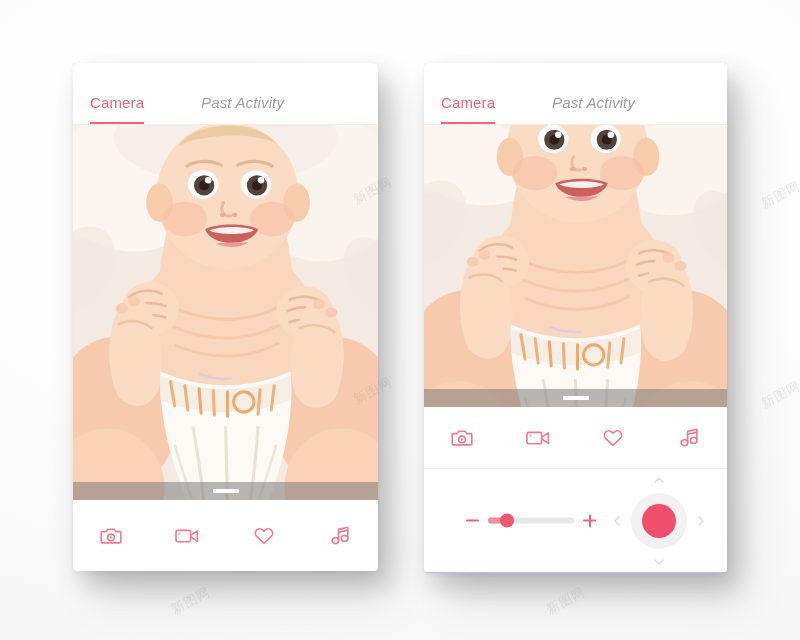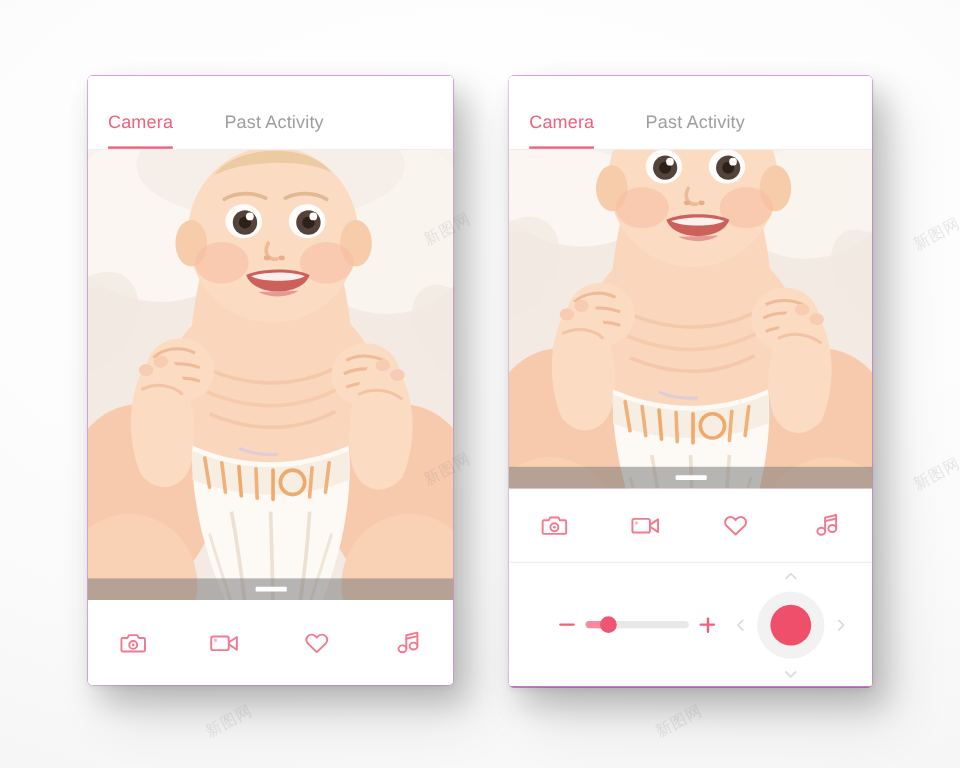--- a/index.html
+++ b/index.html
@@ -28,21 +28,21 @@
 
   .stage {
     position: absolute;
     inset: 0;
     z-index: 2;
   }
 
   
   .phone {
     position: absolute;
-    background: #a21caf;
+    background: #c4b5fd;
     border-radius: 4px;
     overflow: hidden;
     box-shadow:
       0 2px 4px rgba(0,0,0,0.05),
       10px 14px 26px rgba(0,0,0,0.20),
       20px 28px 46px rgba(0,0,0,0.10);
   }
 
   #phone-left  { left: 73px;  top: 63px; width: 305px; height: 508px; }
   #phone-right { left: 424px; top: 63px; width: 303px; height: 510px; }
@@ -70,22 +70,23 @@
   .tab-active::after {
     content: "";
     position: absolute;
     left: 0;
     right: 0;
     bottom: 0;
     height: 2px;
     background: #f4607a;
   }
   .tab-inactive {
-    left: 114px;
+    left: 128px;
     color: #9e9e9e;
+    font-style: italic;
   }
 
   
   .viewport {
     position: relative;
     width: 100%;
     background: #f1e9e3;
     overflow: hidden;
   }
   #viewport-left  { height: 375px; }

